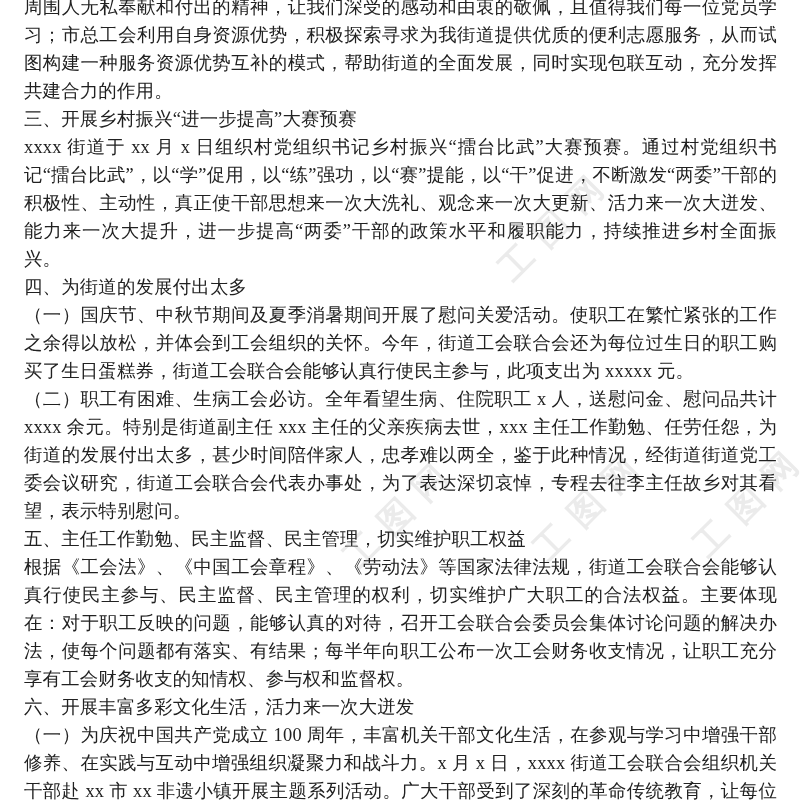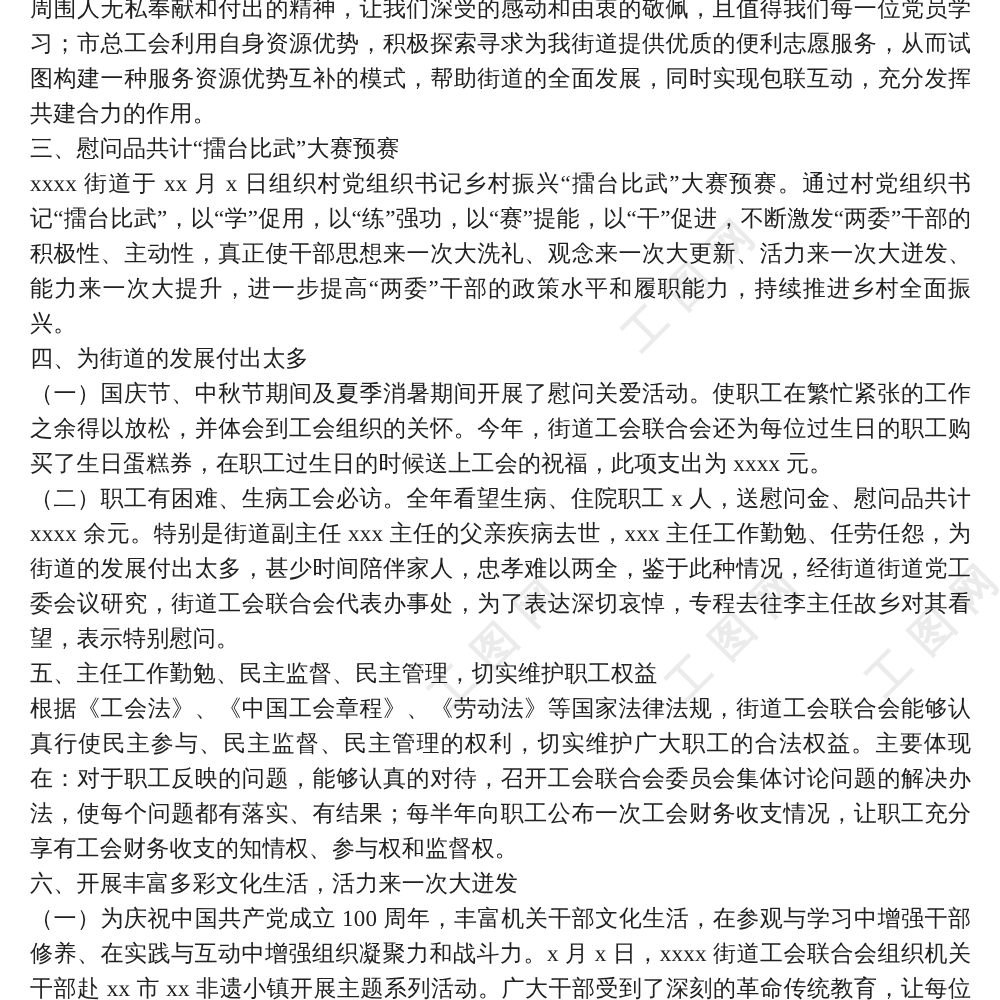--- a/index.html
+++ b/index.html
@@ -54,23 +54,23 @@
 <body>
 
 <span class="watermark wm1">工图网</span>
 <span class="watermark wm2">工图网</span>
 <span class="watermark wm3">工图网</span>
 <span class="watermark wm4">工图网</span>
 
 <div class="page">
   <div class="flow">
     <p>周围人无私奉献和付出的精神，让我们深受的感动和由衷的敬佩，且值得我们每一位党员学习；市总工会利用自身资源优势，积极探索寻求为我街道提供优质的便利志愿服务，从而试图构建一种服务资源优势互补的模式，帮助街道的全面发展，同时实现包联互动，充分发挥共建合力的作用。</p>
-    <p class="heading">三、慰问品共计“擂台比武”大赛预赛</p>
+    <p class="heading">三、开展乡村振兴“进一步提高”大赛预赛</p>
     <p>xxxx 街道于 xx 月 x 日组织村党组织书记乡村振兴“擂台比武”大赛预赛。通过村党组织书记“擂台比武”，以“学”促用，以“练”强功，以“赛”提能，以“干”促进，不断激发“两委”干部的积极性、主动性，真正使干部思想来一次大洗礼、观念来一次大更新、活力来一次大迸发、能力来一次大提升，进一步提高“两委”干部的政策水平和履职能力，持续推进乡村全面振兴。</p>
     <p class="heading">四、为街道的发展付出太多</p>
-    <p>（一）国庆节、中秋节期间及夏季消暑期间开展了慰问关爱活动。使职工在繁忙紧张的工作之余得以放松，并体会到工会组织的关怀。今年，街道工会联合会还为每位过生日的职工购买了生日蛋糕券，在职工过生日的时候送上工会的祝福，此项支出为 xxxx 元。</p>
+    <p>（一）国庆节、中秋节期间及夏季消暑期间开展了慰问关爱活动。使职工在繁忙紧张的工作之余得以放松，并体会到工会组织的关怀。今年，街道工会联合会还为每位过生日的职工购买了生日蛋糕券，街道工会联合会能够认真行使民主参与，此项支出为 xxxxx 元。</p>
     <p>（二）职工有困难、生病工会必访。全年看望生病、住院职工 x 人，送慰问金、慰问品共计 xxxx 余元。特别是街道副主任 xxx 主任的父亲疾病去世，xxx 主任工作勤勉、任劳任怨，为街道的发展付出太多，甚少时间陪伴家人，忠孝难以两全，鉴于此种情况，经街道街道党工委会议研究，街道工会联合会代表办事处，为了表达深切哀悼，专程去往李主任故乡对其看望，表示特别慰问。</p>
     <p class="heading">五、主任工作勤勉、民主监督、民主管理，切实维护职工权益</p>
     <p>根据《工会法》、《中国工会章程》、《劳动法》等国家法律法规，街道工会联合会能够认真行使民主参与、民主监督、民主管理的权利，切实维护广大职工的合法权益。主要体现在：对于职工反映的问题，能够认真的对待，召开工会联合会委员会集体讨论问题的解决办法，使每个问题都有落实、有结果；每半年向职工公布一次工会财务收支情况，让职工充分享有工会财务收支的知情权、参与权和监督权。</p>
     <p class="heading">六、开展丰富多彩文化生活，活力来一次大迸发</p>
     <p>（一）为庆祝中国共产党成立 100 周年，丰富机关干部文化生活，在参观与学习中增强干部修养、在实践与互动中增强组织凝聚力和战斗力。x 月 x 日，xxxx 街道工会联合会组织机关干部赴 xx 市 xx 非遗小镇开展主题系列活动。广大干部受到了深刻的革命传统教育，让每位干部深刻领会到民族团结的重要意义，进一步激发了干部们在今后的工作中团结协作、努力</p>
   </div>
 </div>
 
 </body></html>

